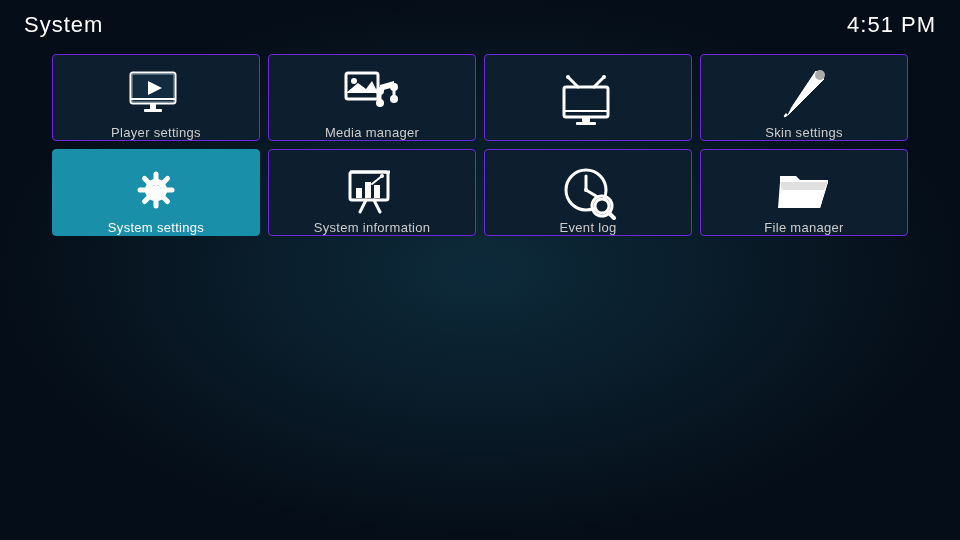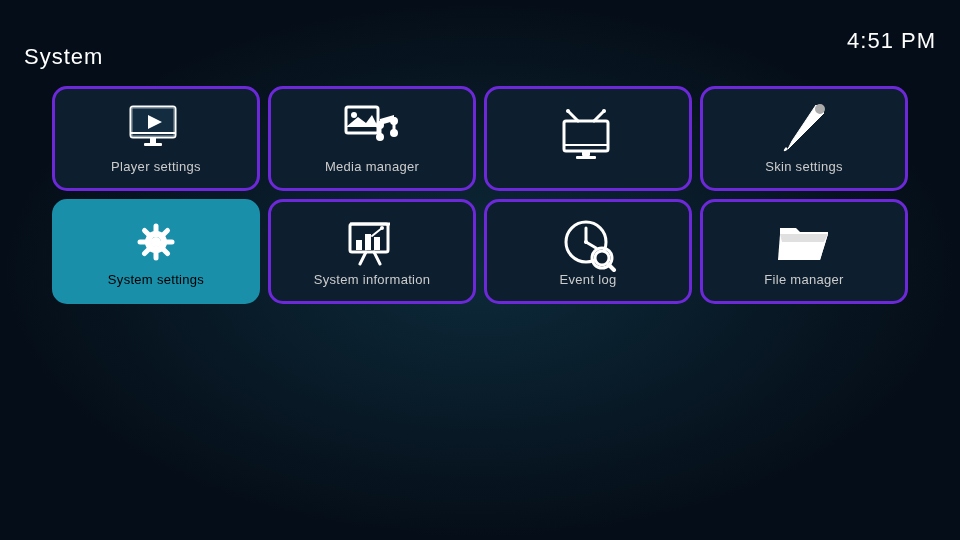--- a/index.html
+++ b/index.html
@@ -30,42 +30,40 @@
       padding: 12px 24px;
       position: relative;
       z-index: 1;
     }
 
     .header-title {
       font-size: 22px;
       font-weight: 300;
       color: #ffffff;
       letter-spacing: 1px;
-      margin-top: 32px;
     }
 
     .header-time {
       font-size: 22px;
       font-weight: 300;
       color: #ffffff;
       letter-spacing: 1px;
     }
 
     .grid-item {
       background: #0d1e2e;
-      border-radius: 15px;
+      border-radius: 4px;
       display: flex;
       flex-direction: column;
       align-items: center;
       justify-content: flex-end;
-      padding-bottom: 14px;
       cursor: pointer;
       position: relative;
       transition: background 0.2s;
-      border: 3px solid #6d28d9;
+      border: 1px solid #6d28d9;
     }
 
     .grid-item.active {
       background: #1a8faa;
       border-color: #1a8faa;
     }
 
     .icon-area {
       flex: 1;
       display: flex;
@@ -82,21 +80,21 @@
 
     .item-label {
       font-size: 13px;
       font-weight: 400;
       color: #cccccc;
       text-align: center;
       letter-spacing: 0.3px;
     }
 
     .grid-item.active .item-label {
-      color: #000000;
+      color: #ffffff;
       text-align: center;
     }
 
     .main-grid {
       display: grid;
       grid-template-columns: repeat(4, 1fr);
       grid-template-rows: auto auto auto;
       gap: 8px;
       padding: 4px 52px;
       position: relative;

